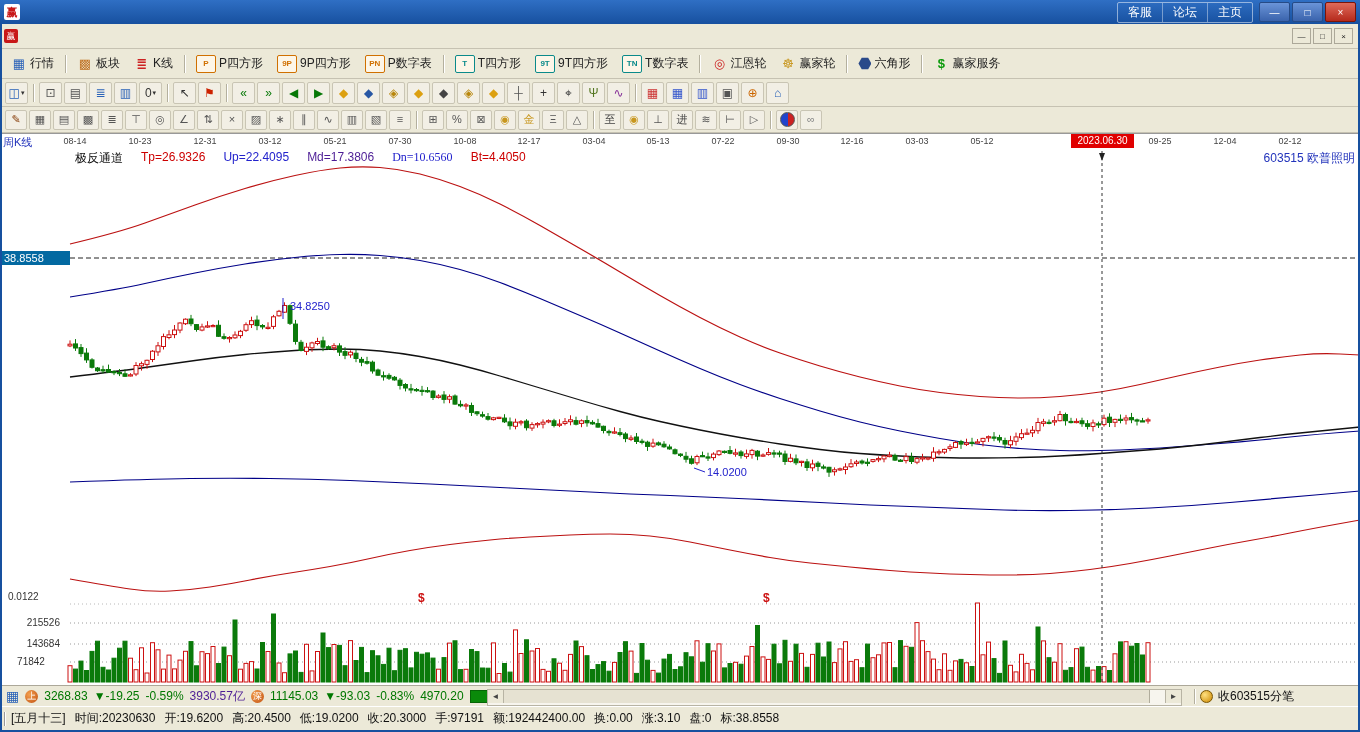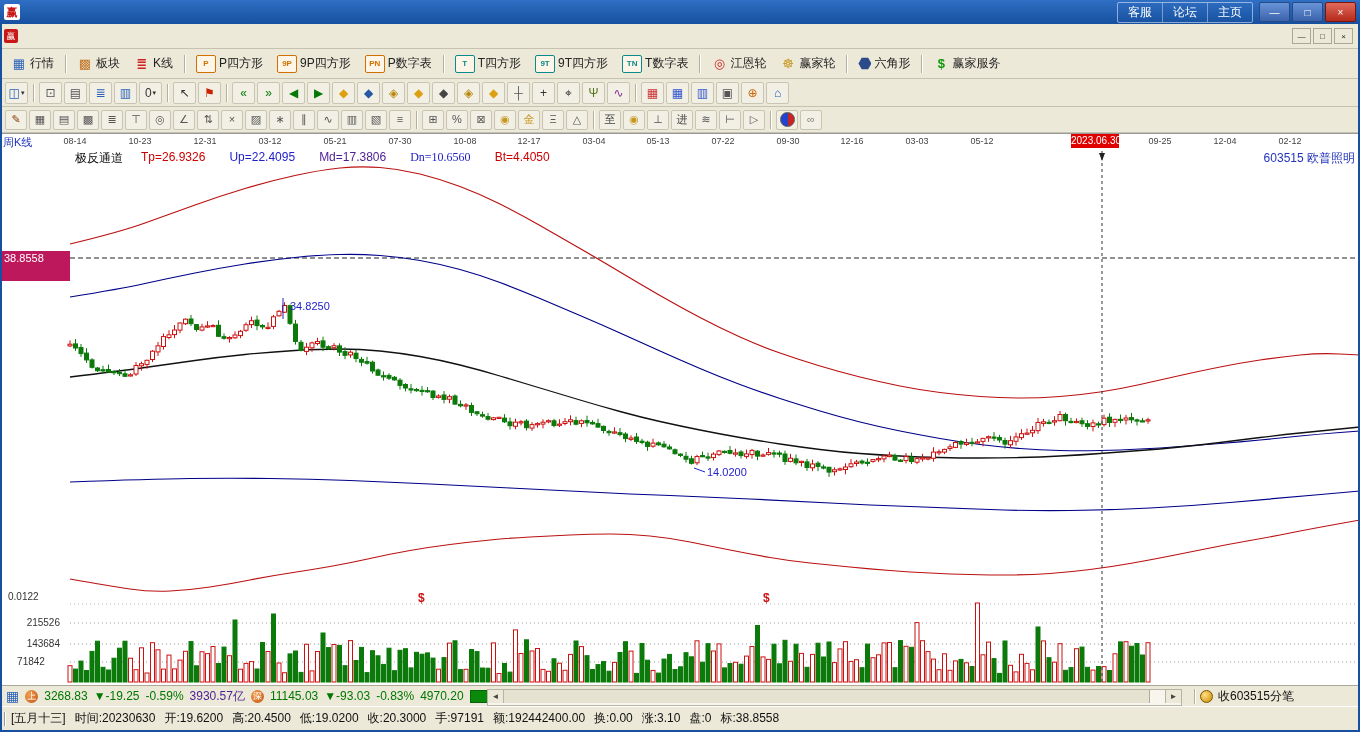--- a/index.html
+++ b/index.html
@@ -46,21 +46,21 @@
   
   .chart{position:absolute;left:0;top:133px;width:1360px;height:552px;background:#fff;border-top:1px solid #999}
   .chart svg{position:absolute;left:0;top:0}
   .period-label{position:absolute;left:3px;top:1px;font-size:11px;color:#2233bb;z-index:5}
   .date-axis{position:absolute;left:0;top:0;width:100%;height:15px;z-index:4}
   .date-label{position:absolute;top:2px;transform:translateX(-50%);font-size:9px;color:#444;white-space:nowrap}
   .date-highlight{position:absolute;top:0;height:14px;background:#e00000;color:#fff;font-size:10px;line-height:14px;
     text-align:center;z-index:6}
   .info-line{position:absolute;left:75px;top:16px;display:flex;gap:18px;font-size:12px;z-index:4;white-space:nowrap}
   .stock-label{position:absolute;right:5px;top:16px;font-size:12px;color:#2233bb;z-index:4}
-  .price-marker{position:absolute;left:0;top:117px;width:66px;height:30px;background:#be185d;color:#fff;font-size:11px;
+  .price-marker{position:absolute;left:0;top:117px;width:66px;height:14px;background:#0369a1;color:#fff;font-size:11px;
     line-height:14px;padding-left:4px;z-index:5}
   .low-label{position:absolute;left:8px;top:457px;font-size:10px;color:#333;z-index:4}
   .vol-label{position:absolute;left:2px;width:58px;text-align:right;font-size:10px;color:#333;z-index:4}
   
   .sb1{position:absolute;left:0;top:685px;width:100%;height:21px;background:#ece9d8;border-top:1px solid #aca899;
     display:flex;align-items:center;padding-left:6px;box-sizing:border-box;font-size:12px;gap:6px}
   .rank-icon{color:#2a62b8;font-size:14px}
   .coin{width:13px;height:13px;border-radius:50%;background:radial-gradient(circle at 35% 35%,#f4a050,#c05010);
     color:#fff;font-size:9px;display:flex;align-items:center;justify-content:center}
   .green{color:#007700}
@@ -1000,24 +1000,24 @@
       <span class="date-label" style="left: 658px;">05-13</span>
       <span class="date-label" style="left: 723px;">07-22</span>
       <span class="date-label" style="left: 788px;">09-30</span>
       <span class="date-label" style="left: 852px;">12-16</span>
       <span class="date-label" style="left: 917px;">03-03</span>
       <span class="date-label" style="left: 982px;">05-12</span>
       <span class="date-label" style="left: 1160px;">09-25</span>
       <span class="date-label" style="left: 1225px;">12-04</span>
       <span class="date-label" style="left: 1290px;">02-12</span>
     </div>
-  <div class="date-highlight" id="date-highlight" style="left: 1071px; width: 48px;">2023.06.30</div>
+  <div class="date-highlight" id="date-highlight" style="left: 1071px; width: 63px;">2023.06.30</div>
   <div class="info-line">
     <span style="color:#111">极反通道</span>
-    <span id="indicator-values" style="display:flex;gap:24px">
+    <span id="indicator-values" style="display:flex;gap:18px">
         <span style="color: rgb(204, 0, 0);">Tp=26.9326</span>
         <span style="color: rgb(34, 34, 204);">Up=22.4095</span>
         <span style="color: #4c1d95;">Md=17.3806</span>
         <span style="color: rgb(34, 34, 204); font-family: Liberation Serif, serif;">Dn=10.6560</span>
         <span style="color: rgb(204, 0, 0);">Bt=4.4050</span>
       </span>
   </div>
   <span class="stock-label">603515  欧普照明</span>
   <span class="price-marker">38.8558</span>
   <span class="low-label">0.0122</span>

